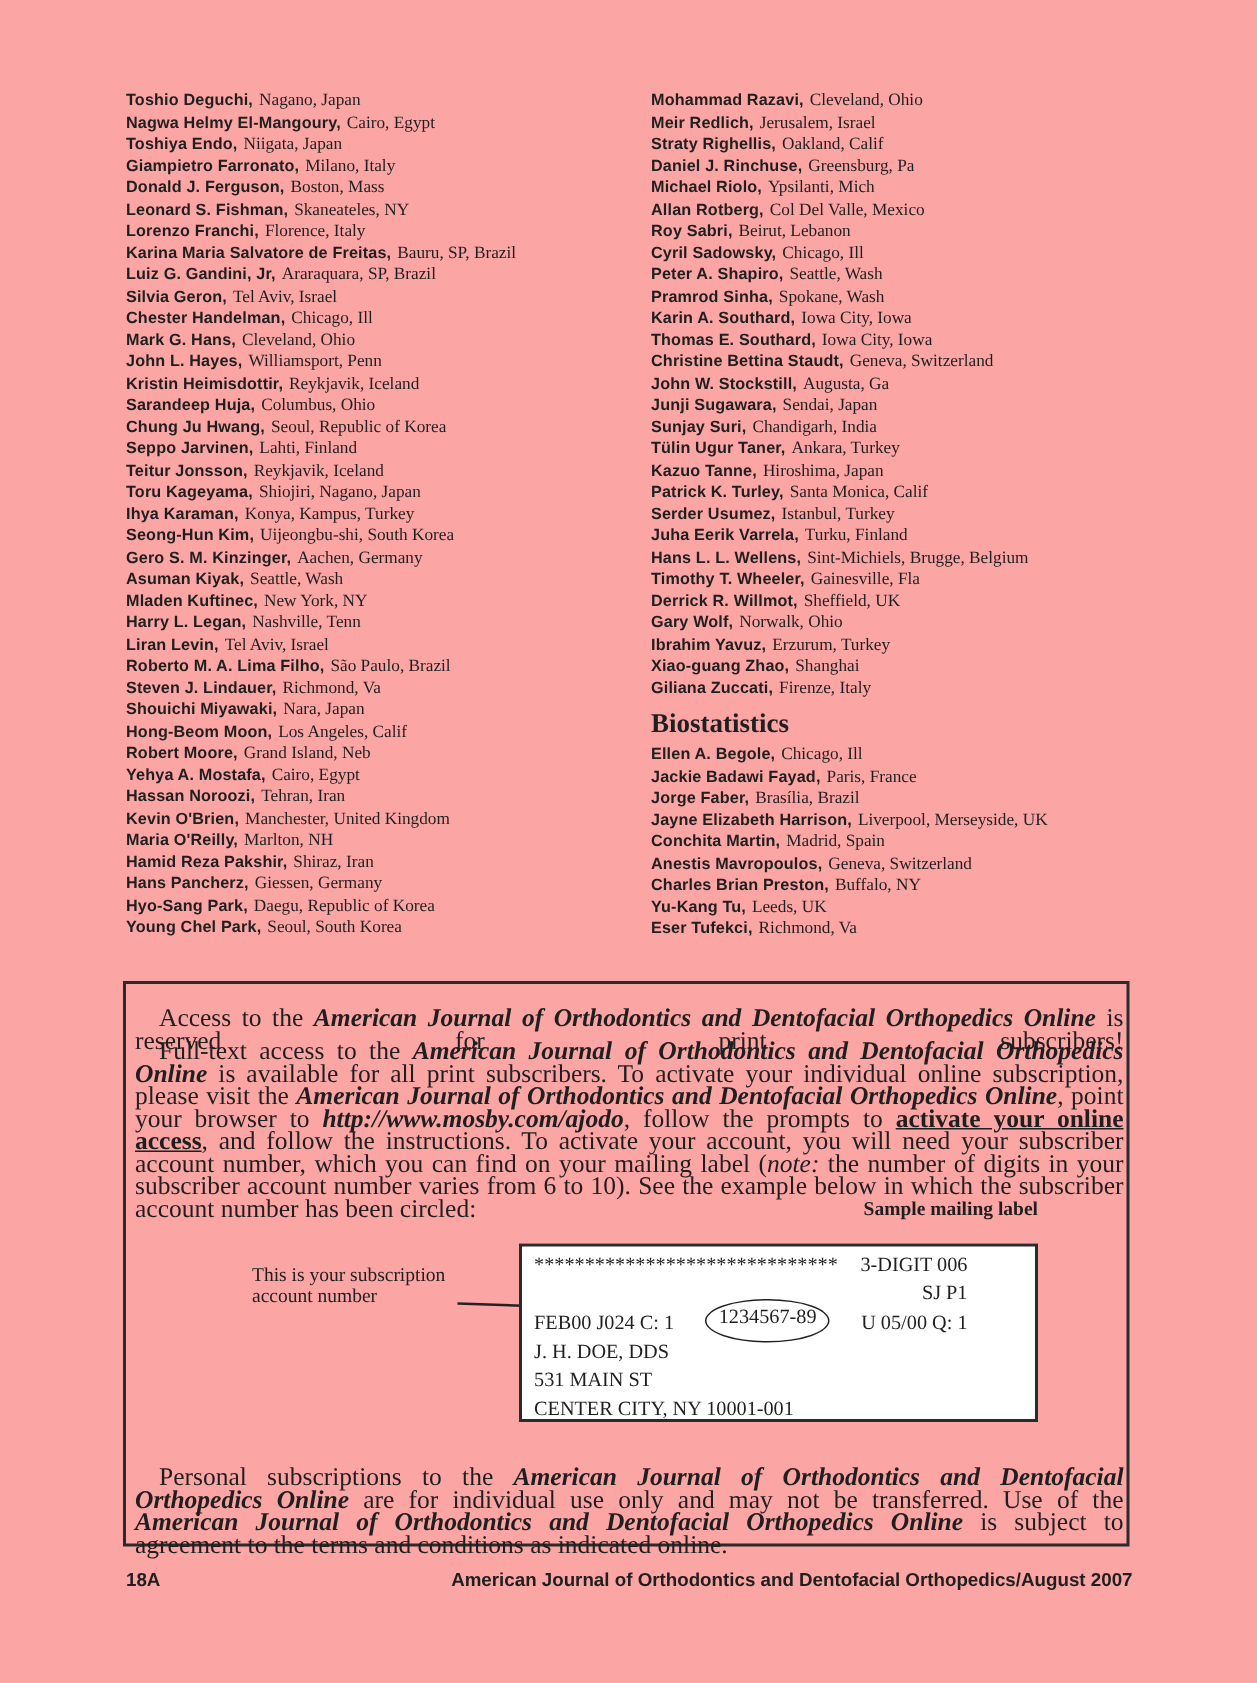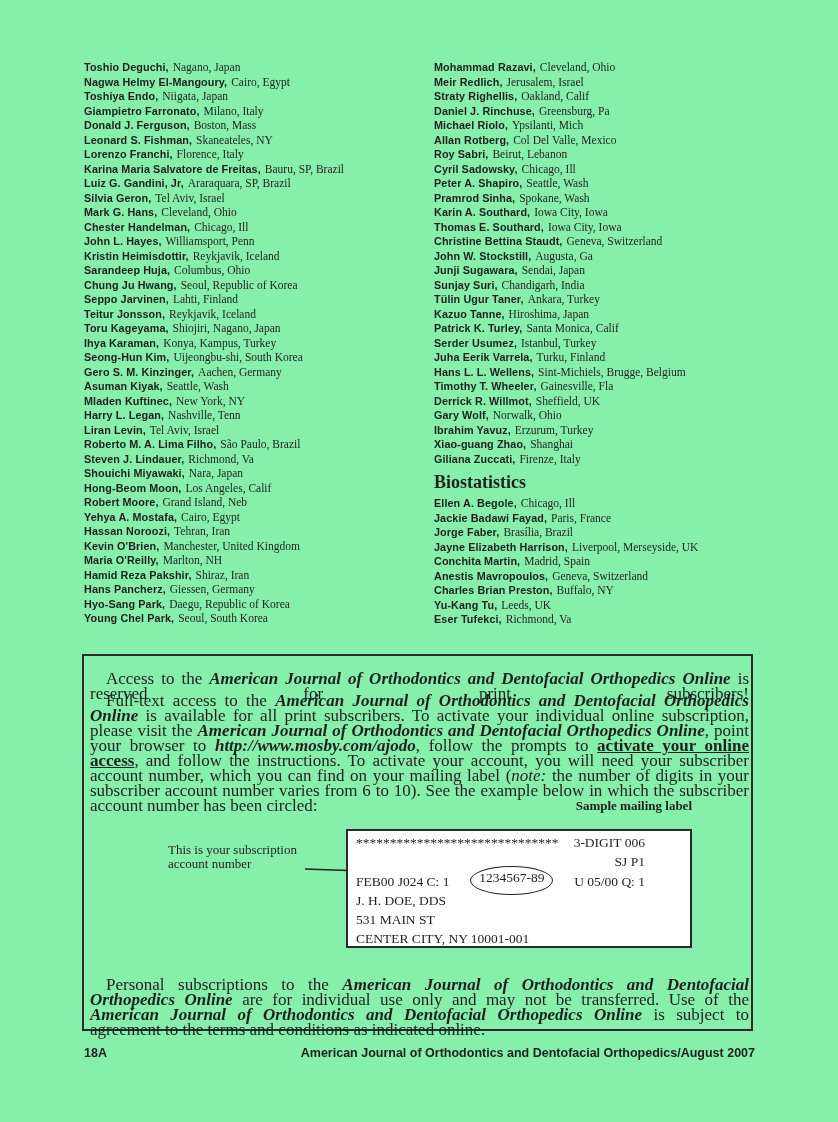--- a/index.html
+++ b/index.html
@@ -1,17 +1,17 @@
 <!DOCTYPE html>
 <html><head>
 <meta charset="utf-8">
 <style>
   html,body { margin:0; padding:0; background:#ffffff; }
   .page {
-    position:relative; width:838px; height:1122px; background:#86efac;
+    position:relative; width:838px; height:1122px; background:#fca5a5;
     color:#1f1f1f; overflow:hidden;
     font-family:"Liberation Serif", serif;
   }
   
   .col { position:absolute; top:60px; }
   .col-left  { left:84px;  width:348px; }
   .col-right { left:434px; width:330px; }
   .entry { height:14.5px; line-height:14.5px; white-space:nowrap; font-size:0; }
   .nm  { font-family:"Liberation Sans", sans-serif; font-weight:bold; font-size:10.8px; letter-spacing:.1px; }
   .loc { font-family:"Liberation Serif", serif; font-size:11.5px; margin-left:4px; }
@@ -99,25 +99,25 @@
 
       <div class="entry">
         <span class="nm">Luiz G. Gandini, Jr,</span><span class="loc">Araraquara, SP, Brazil</span>
       </div>
 
       <div class="entry">
         <span class="nm">Silvia Geron,</span><span class="loc">Tel Aviv, Israel</span>
       </div>
 
       <div class="entry">
+        <span class="nm">Chester Handelman,</span><span class="loc">Chicago, Ill</span>
+      </div>
+
+      <div class="entry">
         <span class="nm">Mark G. Hans,</span><span class="loc">Cleveland, Ohio</span>
-      </div>
-
-      <div class="entry">
-        <span class="nm">Chester Handelman,</span><span class="loc">Chicago, Ill</span>
       </div>
 
       <div class="entry">
         <span class="nm">John L. Hayes,</span><span class="loc">Williamsport, Penn</span>
       </div>
 
       <div class="entry">
         <span class="nm">Kristin Heimisdottir,</span><span class="loc">Reykjavik, Iceland</span>
       </div>
 

